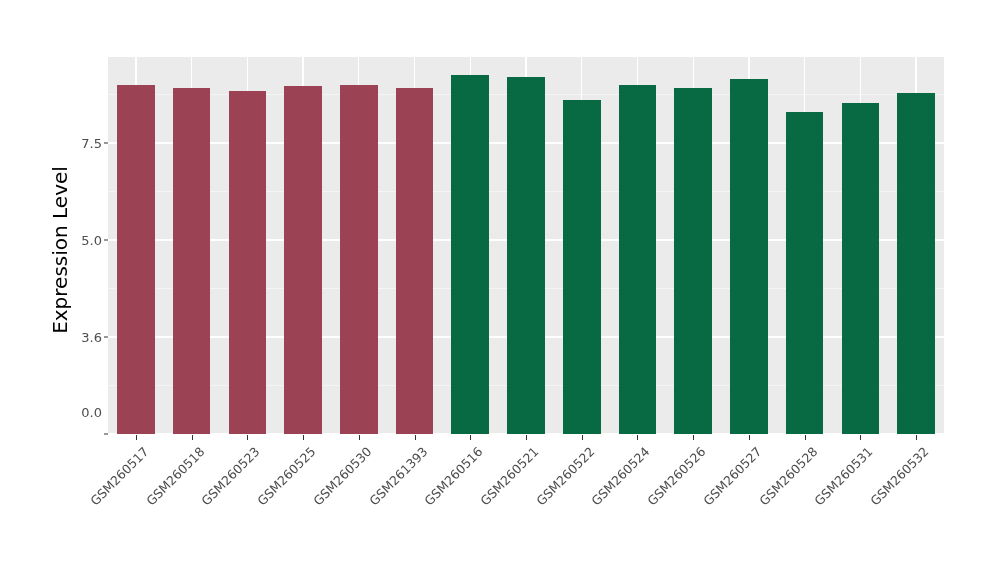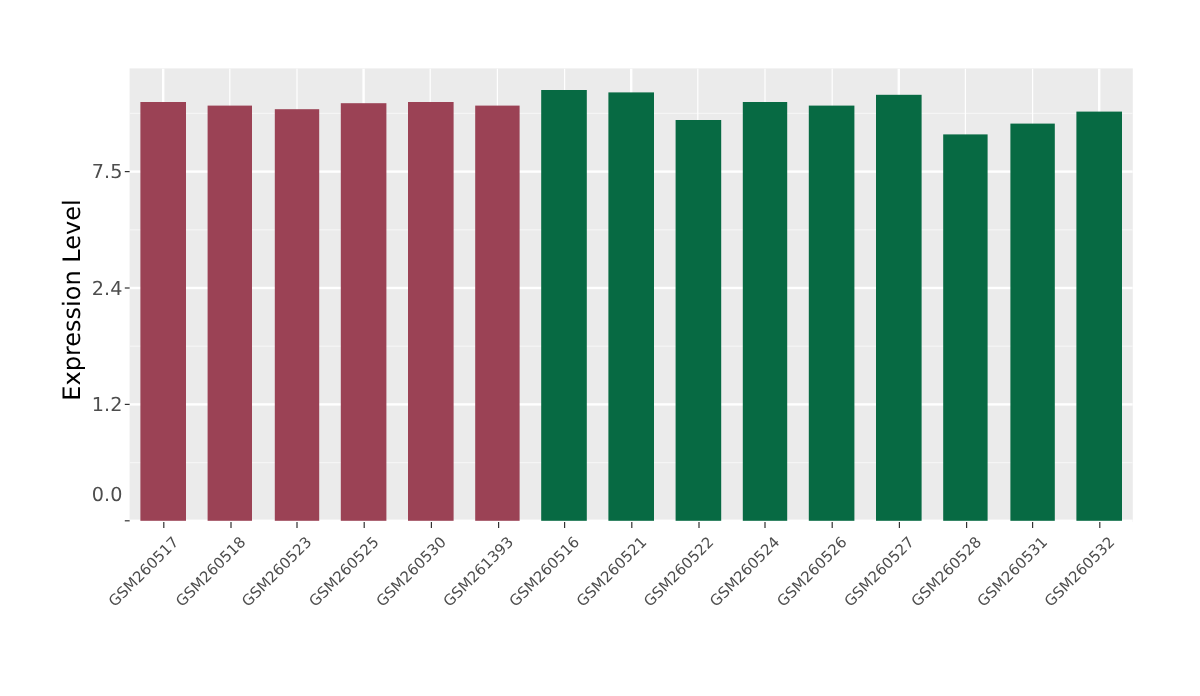--- a/index.html
+++ b/index.html
@@ -24,21 +24,21 @@
     display:block;
     transform:rotate(-90deg);
     transform-origin:center center;
   }
 
   
   .y-tick-label{
     position:absolute;
     right:0;
     transform:translateY(-50%);
-    font-size:16px;
+    font-size:13px;
     color:#4d4d4d;
     white-space:nowrap;
   }
   #y-ticks{
     position:absolute;
     left:60px; top:0; width:42px; height:580px;
   }
   .y-tick-mark{
     position:absolute;
     left:104px;
@@ -94,22 +94,22 @@
 <body>
 
 <div id="plot-root">
 
   <div class="y-axis-title">
     <span>Expression Level</span>
   </div>
 
   <div id="y-ticks">
       <div class="y-tick-label" style="top: 412px;">0.0</div>
-      <div class="y-tick-label" style="top: 337px;">1.2</div>
-      <div class="y-tick-label" style="top: 240px;">2.4</div>
+      <div class="y-tick-label" style="top: 337px;">3.6</div>
+      <div class="y-tick-label" style="top: 240px;">5.0</div>
       <div class="y-tick-label" style="top: 143px;">7.5</div>
     </div>
 
   <div id="panel">
       <div class="grid-major" style="top: 376.35px;"></div>
       <div class="grid-major" style="top: 279.35px;"></div>
       <div class="grid-major" style="top: 182.35px;"></div>
       <div class="grid-major" style="top: 85.35px;"></div>
       <div class="grid-minor" style="top: 328.1px;"></div>
       <div class="grid-minor" style="top: 231.1px;"></div>

